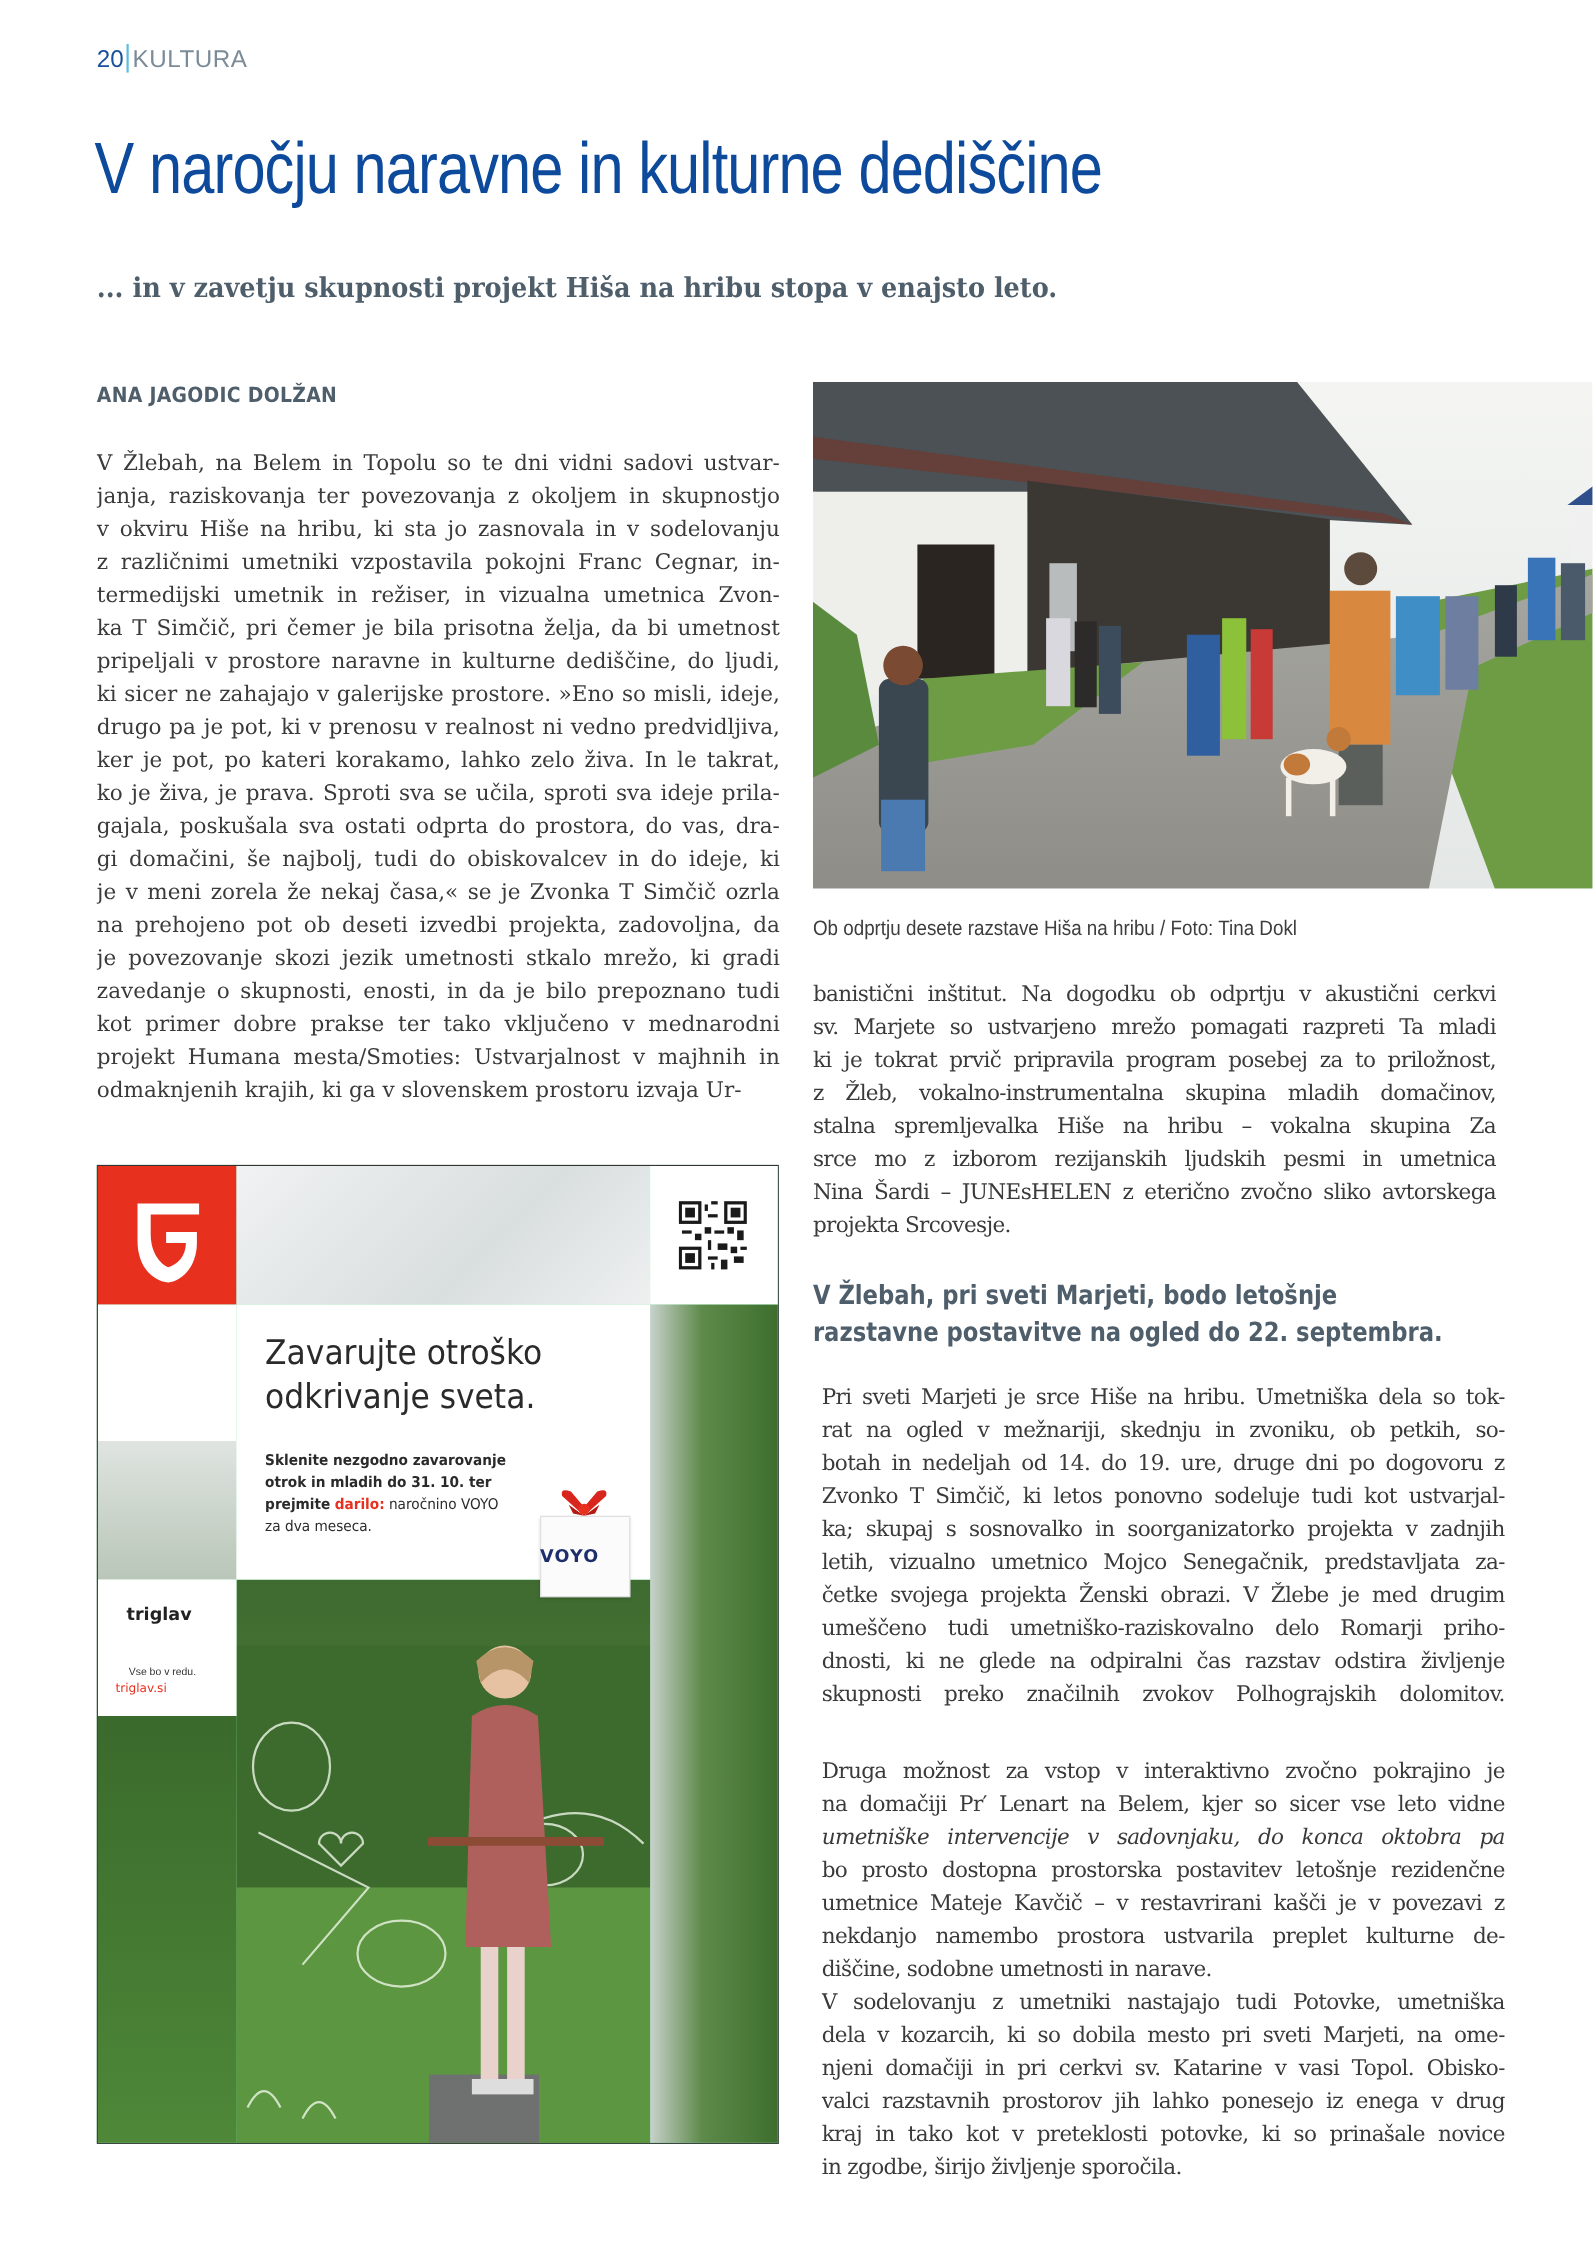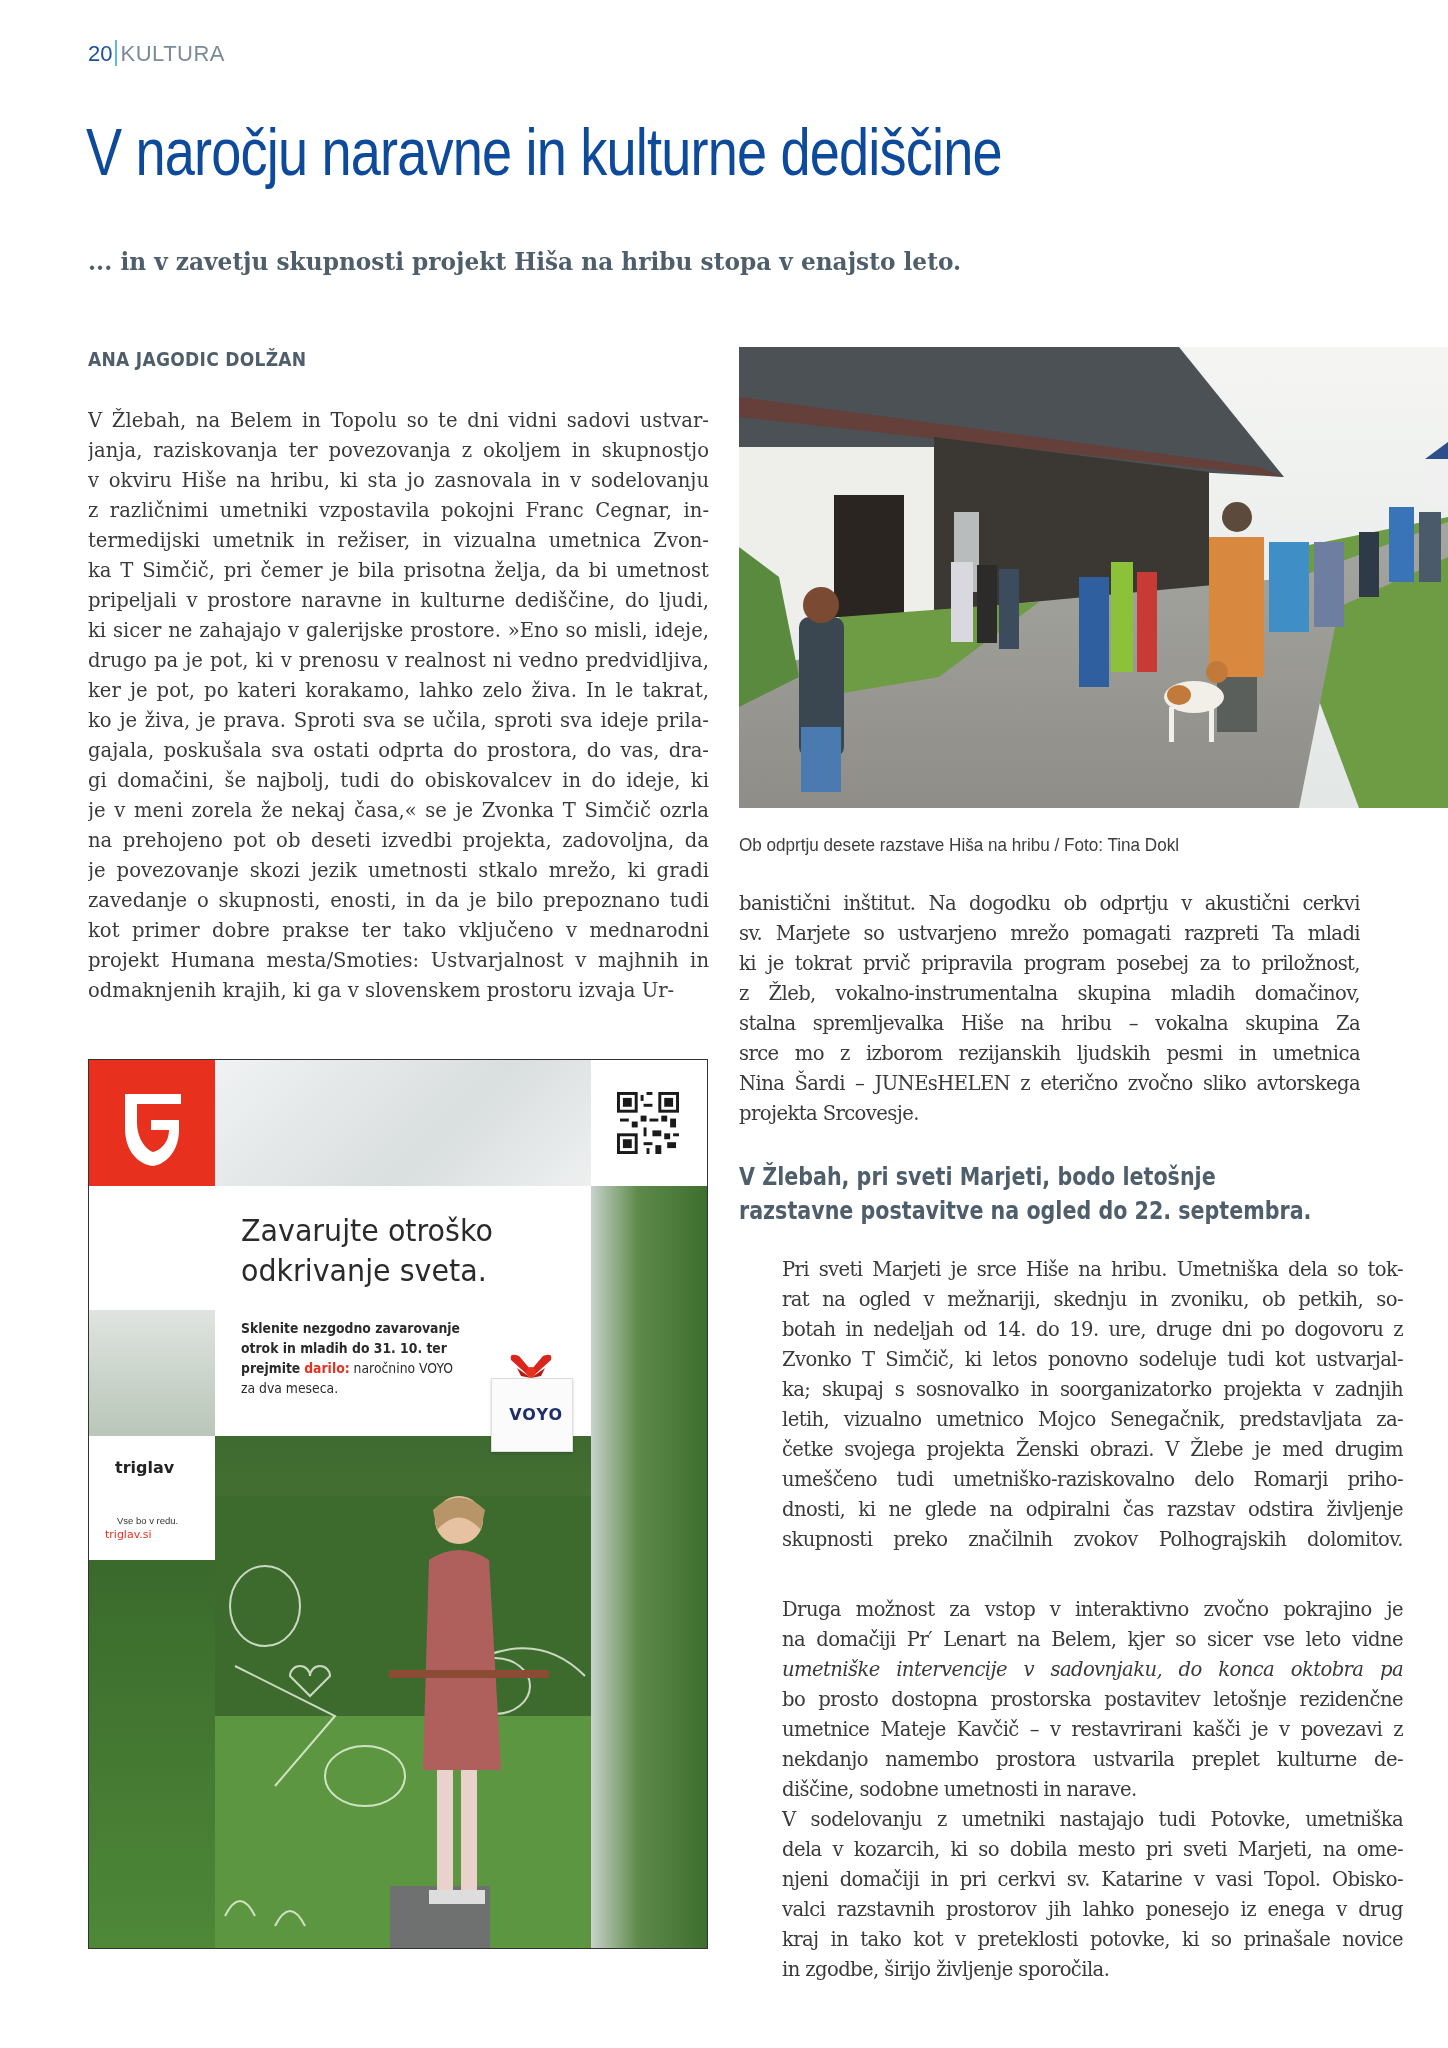--- a/index.html
+++ b/index.html
@@ -10,21 +10,21 @@
   #page-head .bar { display:inline-block; width:2px; height:26px; background:#5bbde0; vertical-align:-5px; margin:0 3px; }
   #page-head .sec { color:#7b8b98; letter-spacing:0.5px; }
   #title { left:86px; top:112px; font-family:"Liberation Sans", sans-serif; font-size:66px; line-height:80px; color:#0d4a9c; white-space:nowrap; transform:scaleX(0.82); transform-origin:left top; letter-spacing:-1px; }
   #subtitle { left:88px; top:244px; font-family:"DejaVu Serif", serif; font-weight:bold; font-size:25px; line-height:36px; color:#4f5e6b; white-space:nowrap; transform:scaleX(0.93); transform-origin:left top; }
   #author { left:88px; top:346px; font-family:"DejaVu Sans", sans-serif; font-weight:bold; font-size:19px; line-height:26px; color:#4f5e6b; letter-spacing:0.3px; transform:scaleX(0.9); transform-origin:left top; white-space:nowrap; }
   .body-col { font-family:"DejaVu Serif", serif; font-size:19.6px; line-height:30px; color:#3a3a3a; text-align:justify; hyphens:manual; }
   .body-col .ln { display:block; height:30px; white-space:nowrap; text-align:justify; text-align-last:justify; overflow:hidden; transform-origin:left top; }
   .body-col .ln.last { text-align-last:left; }
   #left-col { left:88px; top:406px; width:621px; }
   #right-col-a { left:739px; top:889px; width:621px; }
-  #right-col-b { left:782px; top:1255px; width:621px; }
+  #right-col-b { left:747px; top:1255px; width:621px; }
   .cond { letter-spacing:-0.6px; }
   #photo { left:739px; top:347px; width:709px; height:461px; overflow:hidden; }
   #caption { left:739px; top:832px; font-family:"Liberation Sans", sans-serif; font-size:19px; line-height:26px; color:#3d3d3d; white-space:nowrap; transform:scaleX(0.9); transform-origin:left top; }
   #sub-heading { left:739px; top:1160px; width:640px; font-family:"DejaVu Sans", sans-serif; font-weight:bold; font-size:24px; line-height:34px; color:#4f5e6b; transform:scaleX(0.86); transform-origin:left top; white-space:nowrap; }
   #ad { left:88px; top:1059px; width:620px; height:890px; border:1.5px solid #333; overflow:hidden; box-sizing:border-box; background:#86efac; }
   #ad .logo-box { position:absolute; left:0; top:0; width:126px; height:126px; background:#e8301f; }
   #ad .sky { position:absolute; left:126px; top:0; width:376px; height:126px; background:linear-gradient(135deg,#f0f2f3,#d9dedf 60%,#eef0f0); }
   #ad .qr-box { position:absolute; left:502px; top:0; width:118px; height:126px; background:#ffffff; }
   #ad .qr { position:absolute; left:528px; top:28px; width:62px; height:70px; }
   #ad .left-strip { position:absolute; left:0; top:126px; width:126px; height:250px; background:#ffffff; }
@@ -33,21 +33,21 @@
   #ad .right-greens { position:absolute; left:502px; top:126px; width:118px; height:764px; background:linear-gradient(90deg,#c8d2cc 0%,#5e8a4a 40%,#3d6e2d 100%); }
   #ad .garden { position:absolute; left:126px; top:376px; width:376px; height:514px; background:linear-gradient(180deg,#3f6a30 0%,#4b7a35 35%,#5a8c3c 60%,#4f8a36 100%); }
   #ad .garden-left { position:absolute; left:0; top:500px; width:126px; height:390px; background:linear-gradient(180deg,#3a6a2c,#4e8838); }
   #ad .triglav-box { position:absolute; left:0; top:376px; width:126px; height:124px; background:#ffffff; }
   #ad .headline { position:absolute; left:152px; top:150px; font-family:"DejaVu Sans", sans-serif; font-size:31px; line-height:40px; color:#2a2a2a; white-space:nowrap; transform:scaleX(0.92); transform-origin:left top; }
   #ad .copy { position:absolute; left:152px; top:258px; font-family:"DejaVu Sans", sans-serif; font-size:13.5px; line-height:20px; color:#2a2a2a; white-space:nowrap; transform:scaleX(0.92); transform-origin:left top; }
   #ad .copy b { font-weight:bold; }
   #ad .copy .red { color:#e8301f; font-weight:bold; }
   #ad .voyo-box { position:absolute; left:402px; top:318px; width:80px; height:72px; background:#fbfbfb; border:1px solid #ddd; box-shadow:0 2px 3px rgba(0,0,0,0.15); }
   #ad .bow { position:absolute; left:418px; top:290px; width:48px; height:30px; }
-  #ad .voyo-text { position:absolute; left:402px; top:345px; width:72px; text-align:right; font-family:"DejaVu Sans", sans-serif; font-weight:bold; font-size:16px; color:#1d2e6b; letter-spacing:1px; }
+  #ad .voyo-text { position:absolute; left:402px; top:345px; width:72px; text-align:left; font-family:"DejaVu Sans", sans-serif; font-weight:bold; font-size:16px; color:#1d2e6b; letter-spacing:1px; }
   #ad .brand { position:absolute; left:26px; top:398px; font-family:"DejaVu Sans", sans-serif; font-weight:bold; font-size:16px; color:#222; }
   #ad .slogan { position:absolute; left:28px; top:454px; font-family:Liberation Sans, sans-serif; font-size:9.5px; line-height:13px; color:#333; }
   #ad .site { position:absolute; left:16px; top:468px; font-family:"DejaVu Sans", sans-serif; font-size:11px; line-height:13px; color:#e8301f; }
   #ad .girl { position:absolute; left:300px; top:430px; width:160px; height:460px; }
 </style>
 </head>
 <body>
 
 <div id="page-head" class="abs">
   <span class="num">20</span><span class="bar"></span><span class="sec">KULTURA</span>

